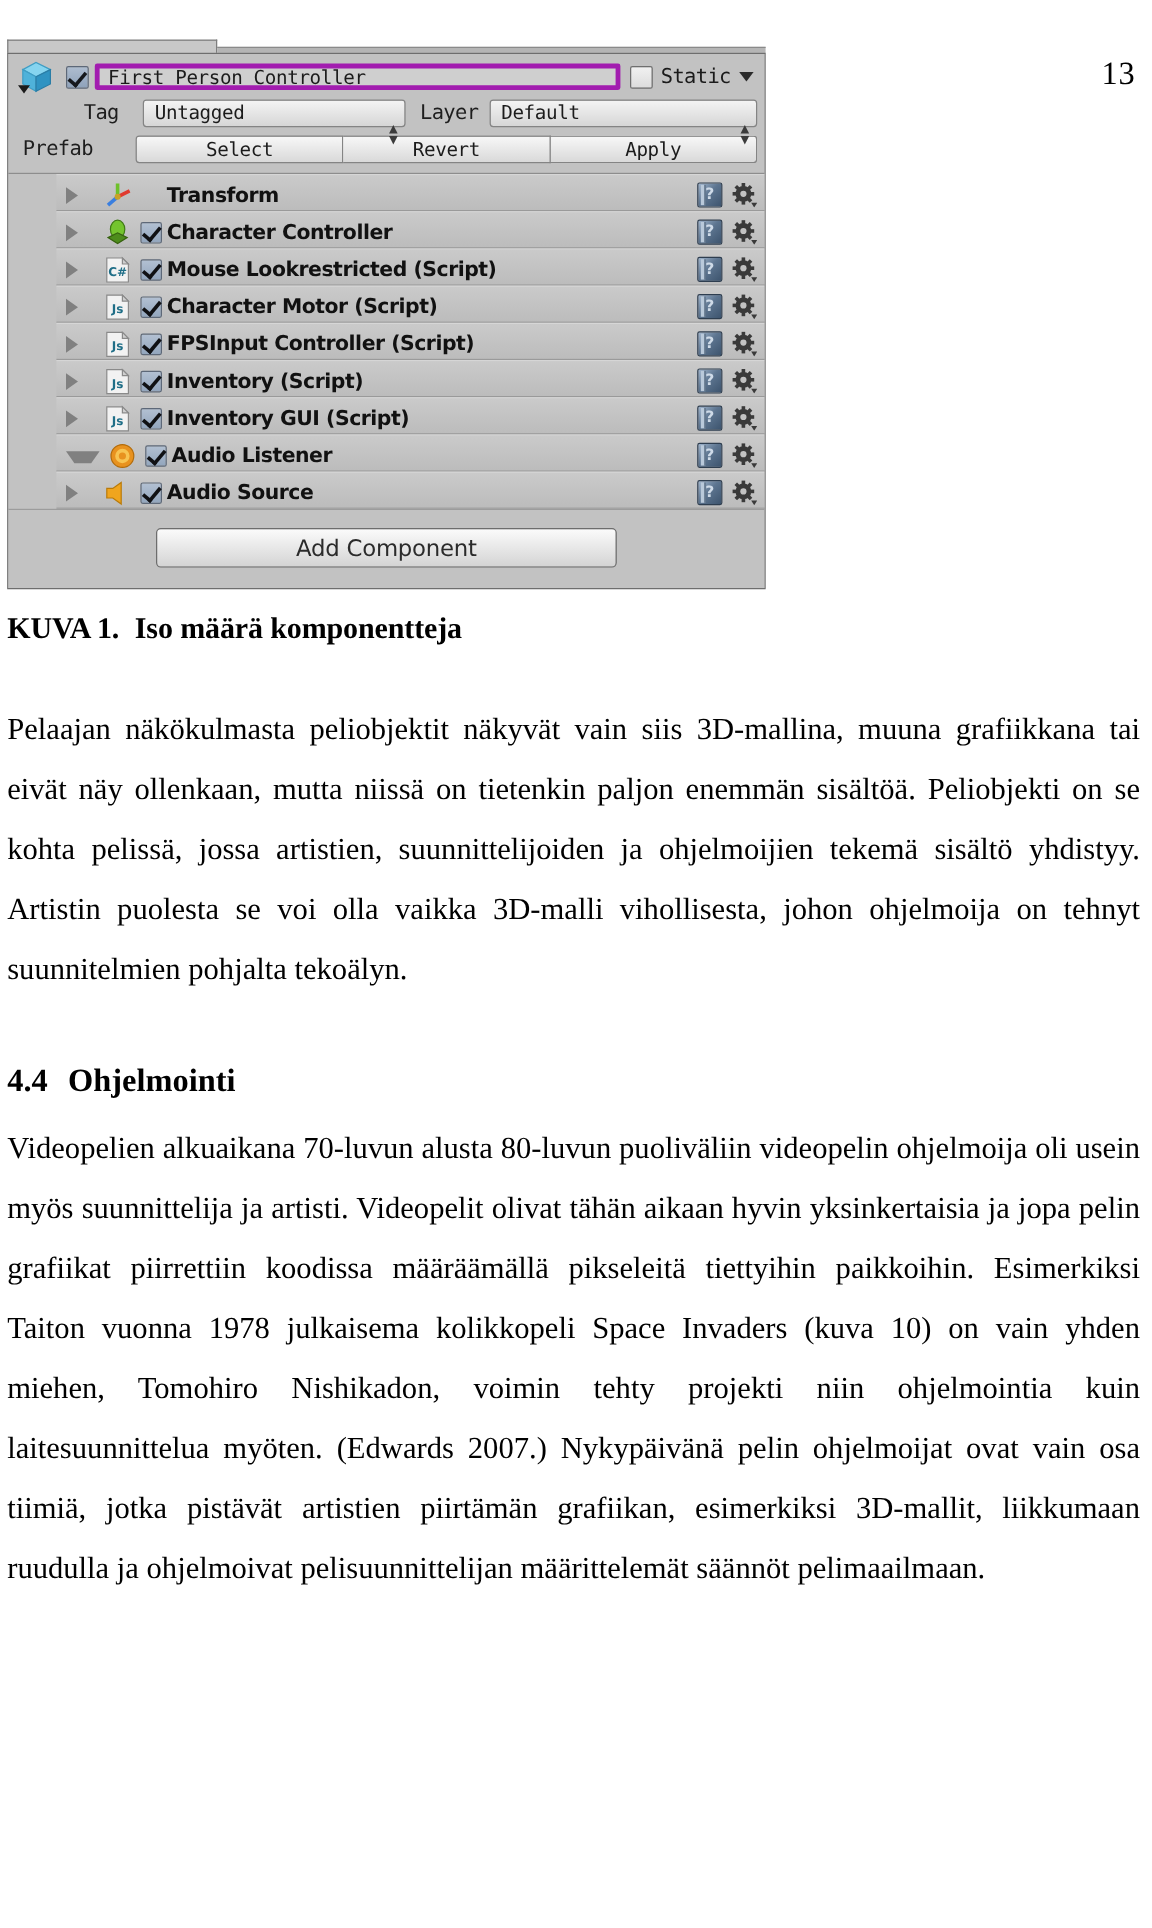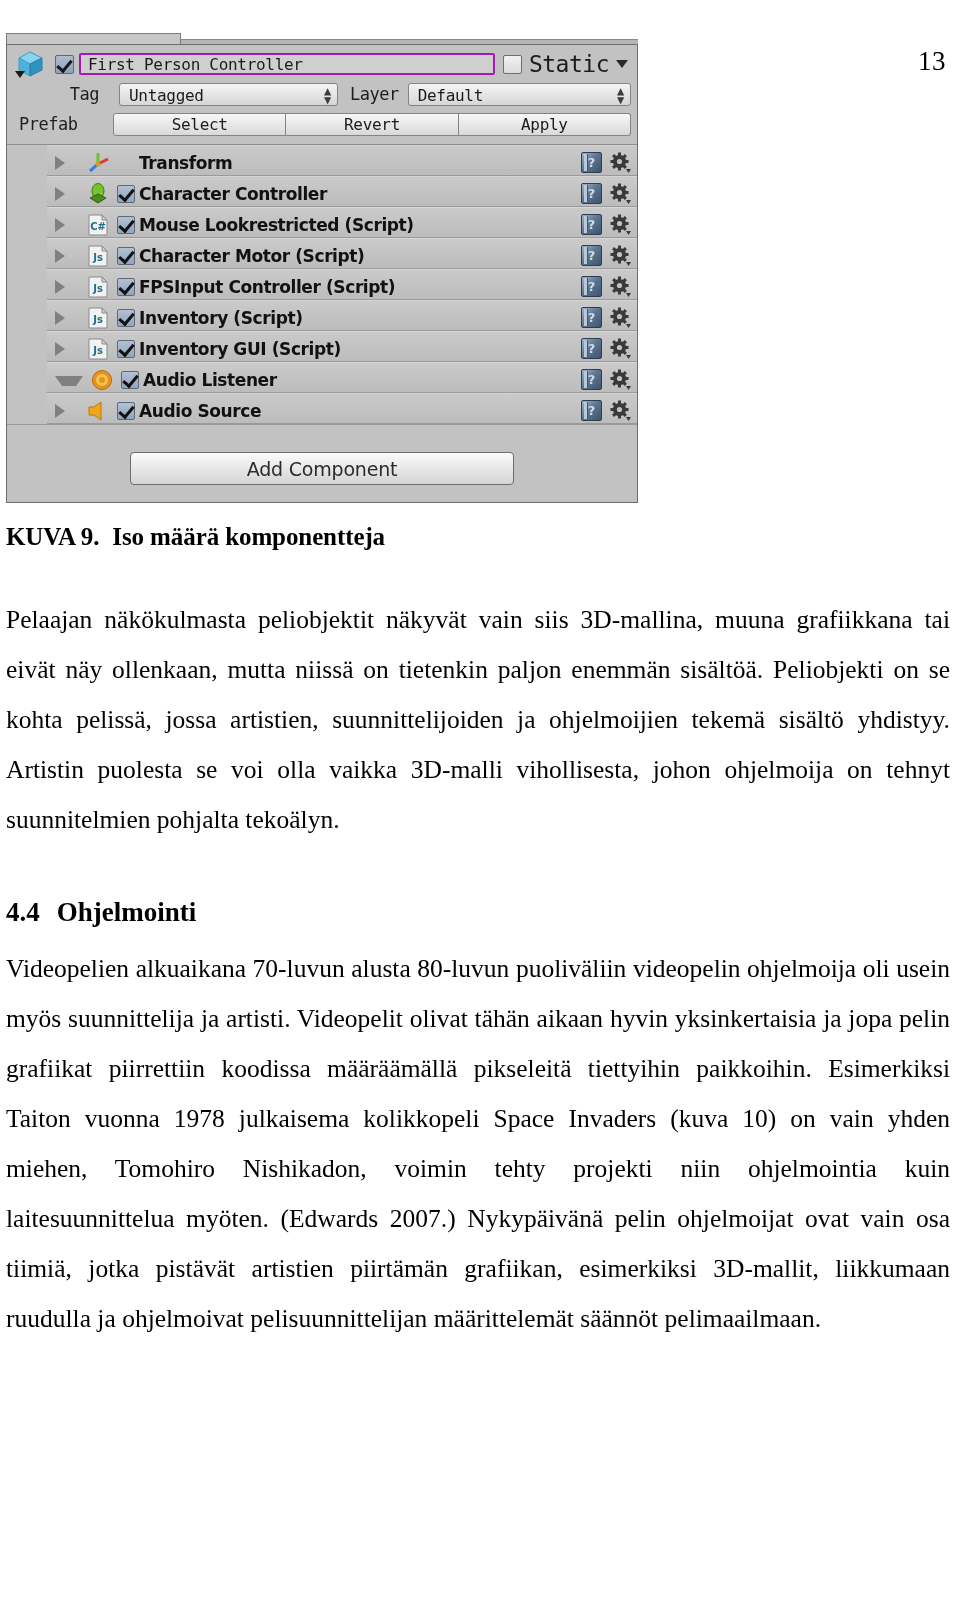--- a/index.html
+++ b/index.html
@@ -148,40 +148,40 @@
   }
   .uchk.off {
     background: linear-gradient(#f1f1f1, #dcdcdc);
     border: 1px solid #6f6f6f;
   }
 
   .name-field {
     flex: 1 1 auto;
     height: 22px;
     background: #cfcfcf;
-    border: 2px solid #a21caf;
+    border: 4px solid #a21caf;
     border-radius: 2px;
     box-sizing: border-box;
     display: flex;
     align-items: center;
     padding-left: 7px;
     font-size: 16px;
     color: #1b1b1b;
     font-family: "DejaVu Sans Mono", monospace;
     letter-spacing: -0.3px;
   }
 
   .static-group {
     display: flex;
     align-items: center;
     margin-left: 8px;
     flex: 0 0 auto;
   }
   .static-label {
-    font-size: 23px;
+    font-size: 17px;
     font-family: "DejaVu Sans Mono", monospace;
     color: #1b1b1b;
     margin-left: 2px;
     letter-spacing: -0.5px;
   }
   .caret-down {
     width: 0; height: 0;
     border-left: 6px solid transparent;
     border-right: 6px solid transparent;
     border-top: 8px solid #2b2b2b;
@@ -200,27 +200,28 @@
   .lbl-layer { flex: 0 0 auto; padding: 0 9px 0 12px; }
   .lbl-prefab { flex: 0 0 86px; padding-right: 8px; text-align: left; padding-left: 6px;}
 
   .drop {
     height: 23px;
     background: linear-gradient(#f4f4f4, #d6d6d6);
     border: 1px solid #848484;
     border-radius: 3px;
     box-sizing: border-box;
     display: flex;
-    align-items: flex-end;
+    align-items: flex-start;
     padding: 0 6px 0 9px;
     font-size: 16px;
     font-family: "DejaVu Sans Mono", monospace;
     color: #1b1b1b;
     letter-spacing: -0.3px;
     position: relative;
+    flex-direction: column;
   }
   .drop .spin {
     margin-left: auto;
     font-size: 12px;
     line-height: 9px;
     color: #3b3b3b;
     text-align: center;
   }
   .drop-tag { flex: 0 0 219px; }
   .drop-layer { flex: 1 1 auto; }
@@ -359,21 +360,20 @@
     border: 1px solid #6d6d6d;
     border-radius: 4px;
     box-sizing: border-box;
     display: flex;
     align-items: center;
     justify-content: center;
     font-size: 19px;
     font-family: "DejaVu Sans", sans-serif;
     color: #2b2b2b;
     letter-spacing: -0.2px;
-    margin-top: 12px;
   }
 </style>
 </head>
 <body>
 
 <div class="page">
 
   <div class="page-number">13</div>
 
 
@@ -688,21 +688,21 @@
 
       </div>
 
       <div class="add-comp-area">
         <div class="add-comp-btn">Add Component</div>
       </div>
 
     </div>
   </div>
 
-  <p class="fig-caption"><span>KUVA 9.</span><span class="cap-gap"></span><span>Iso määrä komponentteja</span></p>
+  <p class="fig-caption"><span>KUVA 1.</span><span class="cap-gap"></span><span>Iso määrä komponentteja</span></p>
 
   <div style="height:44px"></div>
 
   <p class="body-text para-block">Pelaajan näkökulmasta peliobjektit näkyvät vain siis 3D-mallina, muuna grafiikkana tai eivät näy ollenkaan, mutta niissä on tietenkin paljon enemmän sisältöä. Peliobjekti on se kohta pelissä, jossa artistien, suunnittelijoiden ja ohjelmoijien tekemä sisältö yhdistyy. Artistin puolesta se voi olla vaikka 3D-malli vihollisesta, johon ohjelmoija on tehnyt suunnitelmien pohjalta tekoälyn.</p>
 
   <h2 class="section-heading"><span>4.4</span><span class="num-gap"></span><span>Ohjelmointi</span></h2>
 
   <p class="body-text para-block">Videopelien alkuaikana 70-luvun alusta 80-luvun puoliväliin videopelin ohjelmoija oli usein myös suunnittelija ja artisti. Videopelit olivat tähän aikaan hyvin yksinkertaisia ja jopa pelin grafiikat piirrettiin koodissa määräämällä pikseleitä tiettyihin paikkoihin. Esimerkiksi Taiton vuonna 1978 julkaisema kolikkopeli Space Invaders (kuva 10) on vain yhden miehen, Tomohiro Nishikadon, voimin tehty projekti niin ohjelmointia kuin laitesuunnittelua myöten. (Edwards 2007.) Nykypäivänä pelin ohjelmoijat ovat vain osa tiimiä, jotka pistävät artistien piirtämän grafiikan, esimerkiksi 3D-mallit, liikkumaan ruudulla ja ohjelmoivat pelisuunnittelijan määrittelemät säännöt pelimaailmaan.</p>
 
 </div>

